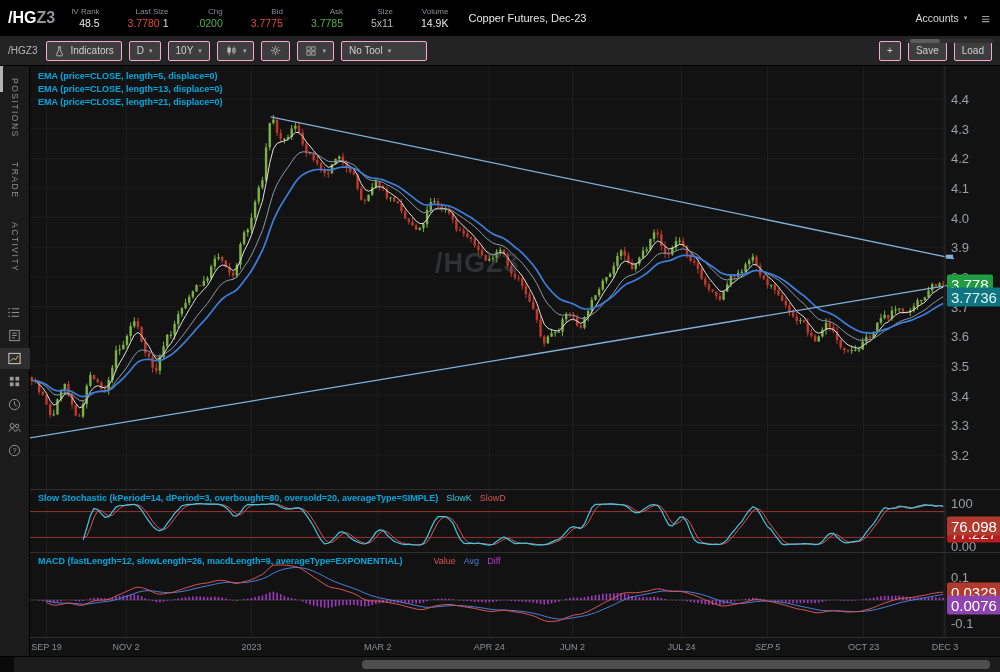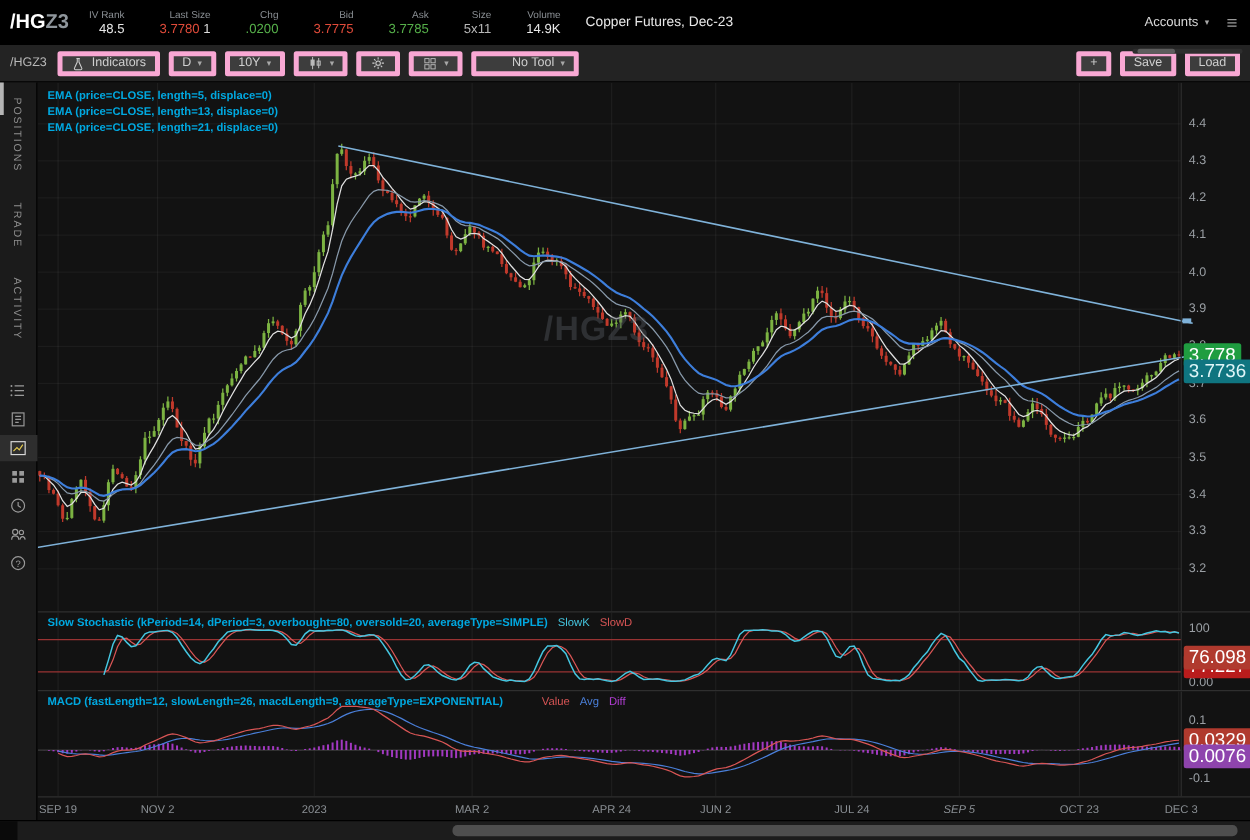--- a/index.html
+++ b/index.html
@@ -17,43 +17,43 @@
   .desc{color:#e8e8e8;font-size:11px;margin-left:20px;white-space:nowrap;}
   .accounts{margin-left:auto;color:#d8d8d8;font-size:10.5px;display:flex;gap:5px;align-items:center;cursor:pointer;}
   .caret{font-size:7px;color:#a8a8a8;}
   .hamburger{color:#9a9a9a;font-size:15px;margin:0 10px 0 14px;cursor:pointer;}
   .mini-scroll{position:absolute;right:6px;top:39px;width:88px;height:4px;background:#2e2e2e;border-radius:2px;z-index:9;}
   .mini-thumb{position:absolute;left:4px;top:0;width:30px;height:4px;background:#5d5d5d;border-radius:2px;}
 
   
   .toolbar{position:absolute;left:0;top:36px;width:1000px;height:30px;background:#232323;border-bottom:1px solid #000;display:flex;align-items:center;gap:7px;padding:0 8px;box-sizing:border-box;}
   .tb-symbol{color:#b8b8b8;font-size:10px;margin-right:2px;}
-  .tbtn{height:20px;background:#3d3d3d;border:4px solid #f9a8d4;border-radius:2px;color:#cfcfcf;font-size:10px;display:inline-flex;align-items:center;gap:5px;padding:0 7px;font-family:inherit;cursor:pointer;white-space:nowrap;}
+  .tbtn{height:20px;background:#3d3d3d;border:1px solid #f9a8d4;border-radius:2px;color:#cfcfcf;font-size:10px;display:inline-flex;align-items:center;gap:5px;padding:0 7px;font-family:inherit;cursor:pointer;white-space:nowrap;}
   .tbtn svg{display:block;}
-  .wide{min-width:86px;justify-content:flex-end;}
+  .wide{min-width:86px;justify-content:flex-start;}
   .tb-spacer{flex:1;}
 
   
   .sidebar{position:absolute;left:0;top:66px;width:30px;height:590px;background:#1b1b1b;border-right:1px solid #000;display:flex;flex-direction:column;align-items:center;padding-top:12px;box-sizing:border-box;z-index:4;}
   .vtab{writing-mode:vertical-rl;color:#8f8f8f;font-size:8.5px;letter-spacing:1.5px;margin-bottom:24px;cursor:pointer;}
   .icon-group{margin-top:6px;display:flex;flex-direction:column;align-items:center;}
   .sicon{width:30px;height:21px;display:flex;align-items:center;justify-content:center;margin-bottom:2px;cursor:pointer;}
   .sicon svg{width:15px;height:15px;}
   .sicon.active{background:#2e2e2e;}
   .left-thumb{position:absolute;left:0;top:66px;width:3px;height:26px;background:#b5b5b5;z-index:6;}
 
   
   .chart-root{position:absolute;left:30px;top:66px;width:970px;height:590px;background:#121212;}
   .pane{position:absolute;left:0;width:970px;overflow:hidden;}
   .price-pane{top:0;height:423px;}
   .stoch-pane{top:423px;height:63px;border-top:1px solid #2f2f2f;box-sizing:border-box;}
   .macd-pane{top:486px;height:85px;border-top:1px solid #2f2f2f;box-sizing:border-box;}
   .time-axis{position:absolute;left:0;top:571px;width:970px;height:19px;border-top:1px solid #2f2f2f;box-sizing:border-box;}
   .tlabel{position:absolute;top:4px;color:#8a8f94;font-size:9px;transform:translateX(-50%);white-space:nowrap;}
-  .axis-tick{position:absolute;left:921px;font-size:10px;color:#9a9fa4;transform:translateY(-50%);}
+  .axis-tick{position:absolute;left:921px;font-size:13px;color:#9a9fa4;transform:translateY(-50%);}
   .badge{position:absolute;left:917px;font-size:15px;padding:1px 4px;border-radius:2px;transform:translateY(-50%);white-space:nowrap;z-index:3;}
   .ema-labels{position:absolute;left:8px;top:5px;display:flex;flex-direction:column;gap:3px;z-index:2;}
   .ema-line{font-size:9px;font-weight:bold;color:#00a8e0;}
   .pane-legend{position:absolute;left:8px;top:3px;font-size:9px;display:flex;gap:8px;z-index:2;white-space:nowrap;}
   .pane-legend .plabel{font-weight:bold;color:#00a8e0;}
   .watermark{position:absolute;left:405px;top:182px;font-size:27px;font-weight:bold;color:#50555b;opacity:.45;letter-spacing:1px;z-index:1;}
 
   
   .hscroll{position:absolute;left:0;top:656px;width:1000px;height:16px;background:#1c1c1c;border-top:1px solid #000;box-sizing:border-box;}
   .hthumb{position:absolute;left:362px;top:3px;width:628px;height:9px;background:#4e4e4e;border-radius:4px;}

